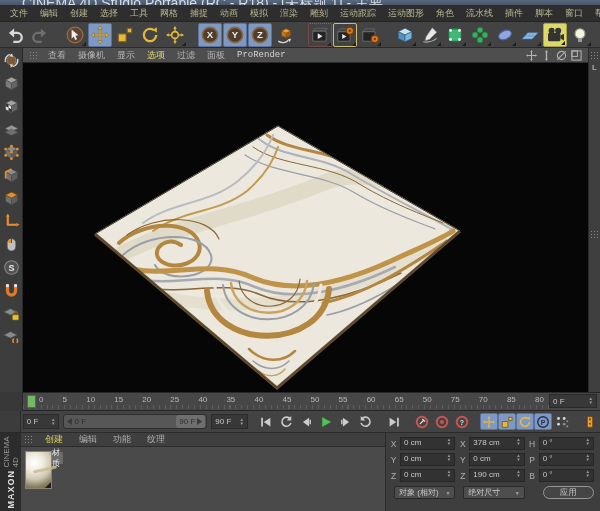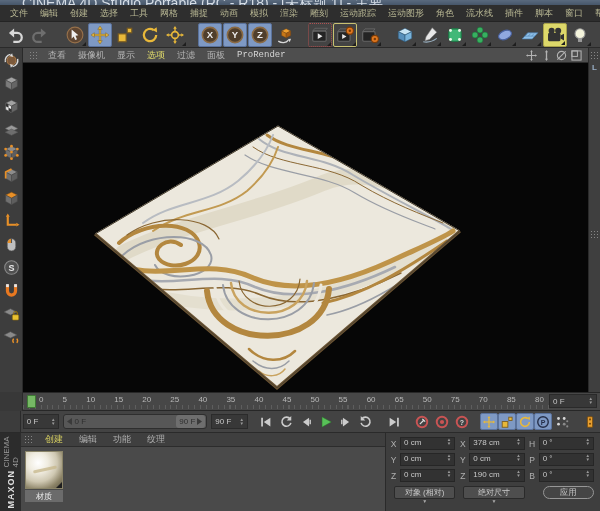--- a/index.html
+++ b/index.html
@@ -96,21 +96,21 @@
     align-items:center; justify-content:flex-end; padding:3px 0; gap:2px; }
   .brand-strip .maxon { writing-mode:vertical-rl; transform:rotate(180deg); font-weight:bold;
     font-size:9px; color:#e0e0e0; letter-spacing:1px; }
   .brand-strip .c4d { writing-mode:vertical-rl; transform:rotate(180deg); font-size:8px; color:#9a9a9a; }
   .material-panel { width:365px; display:flex; flex-direction:column; border-right:1px solid #2a2a2a; }
   .mat-tabs { height:14px; background:#3f3f3f; border-bottom:1px solid #2c2c2c; display:flex;
     align-items:center; }
   .mat-tab { padding:1px 8px; font-size:9px; color:#b0b0b0; }
   .mat-tab.active { color:#d8d060; }
   .mat-body { flex:1; background:#4a4a4a; padding:4px; display:flex; }
-  .mat-item { width:38px; display:flex; flex-direction:column; }
+  .mat-item { width:38px; display:flex; flex-direction:row; }
   .mat-thumb { width:38px; height:38px; border:1px solid #8a8468; position:relative;
     background:
       radial-gradient(circle at 34% 30%, #ffffff 0%, #f0ece0 28%, #cfc8b2 55%, #8d8468 78%, #5e5844 100%);
   }
   .mat-thumb::before { content:""; position:absolute; left:7px; top:16px; width:24px; height:3px;
     background:#c8b98e; border-radius:2px; transform:rotate(-12deg); opacity:.8; }
   .mat-thumb::after { content:""; position:absolute; right:0; bottom:0; width:0; height:0;
     border-left:6px solid transparent; border-bottom:6px solid #1e1e1e; }
   .mat-label { margin-top:1px; height:12px; background:#6b6b6b; color:#ececec; font-size:8px;
     display:flex; align-items:center; justify-content:center; }
@@ -119,21 +119,21 @@
   .coord-title { font-size:9px; color:#b0b0b0; padding-left:12px; }
   .coord-grid { display:grid; grid-template-columns:1fr 1fr 1fr; column-gap:4px; row-gap:3px;
     margin-top:2px; }
   .coord-cell { display:flex; align-items:center; gap:3px; }
   .axis-label { width:7px; font-size:8.5px; color:#b0b0b0; text-align:center; }
   .coord-field { flex:1; height:13px; background:#323232; border:1px solid #262626; display:flex;
     align-items:flex-start; padding:0 3px; font-size:8px; color:#c8c8c8; }
   .coord-buttons { display:grid; grid-template-columns:1fr 1fr 1fr; column-gap:4px; margin-top:4px; }
   .mode-btn { height:13px; margin-left:4px; background:#4e4e4e; border:1px solid #2a2a2a;
     border-radius:2px; display:flex; align-items:center; justify-content:space-between;
-    padding:0 4px; font-size:8px; color:#c8c8c8;flex-direction:column; }
+    padding:0 4px; font-size:8px; color:#c8c8c8; }
   .mode-btn .arrow { font-size:5px; color:#aaa; }
   .apply-btn { height:13px; margin-left:14px; background:#454545; border:1px solid #979797;
     border-radius:7px; display:flex; align-items:center; justify-content:center;
     font-size:8.5px; color:#c8c8c8; }
 </style>
 </head>
 <body>
 
 <div class="window">
 

